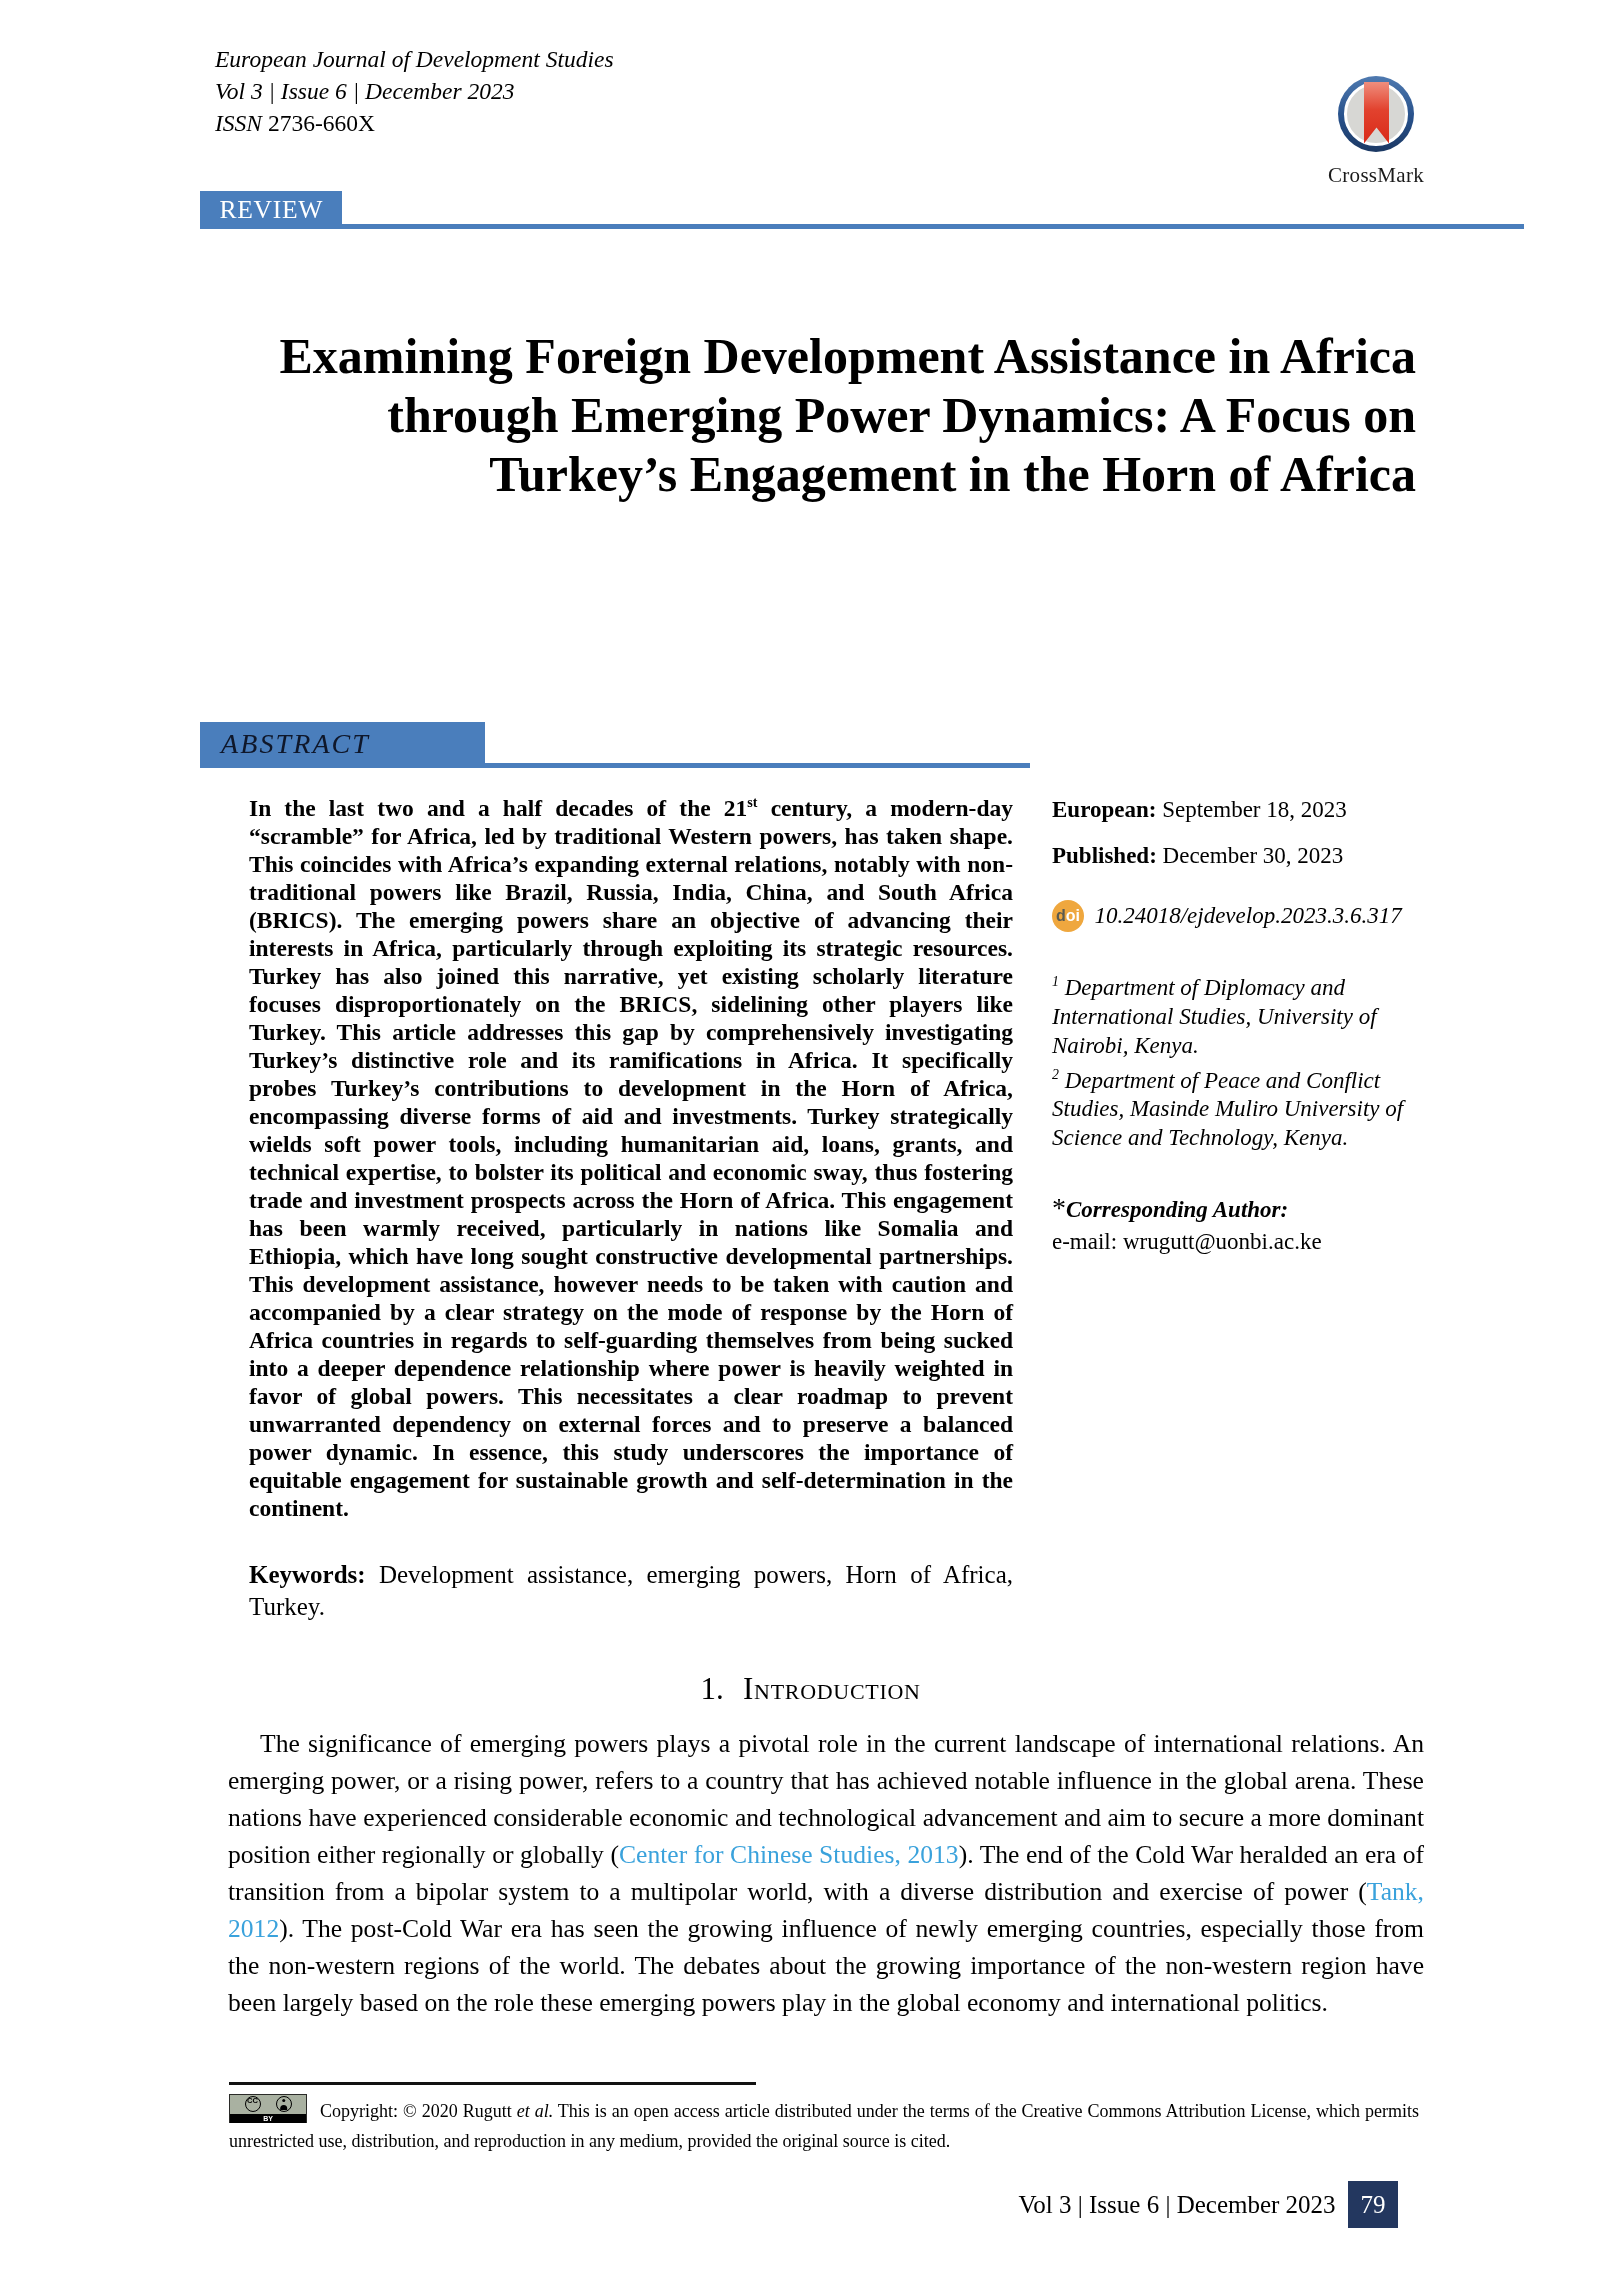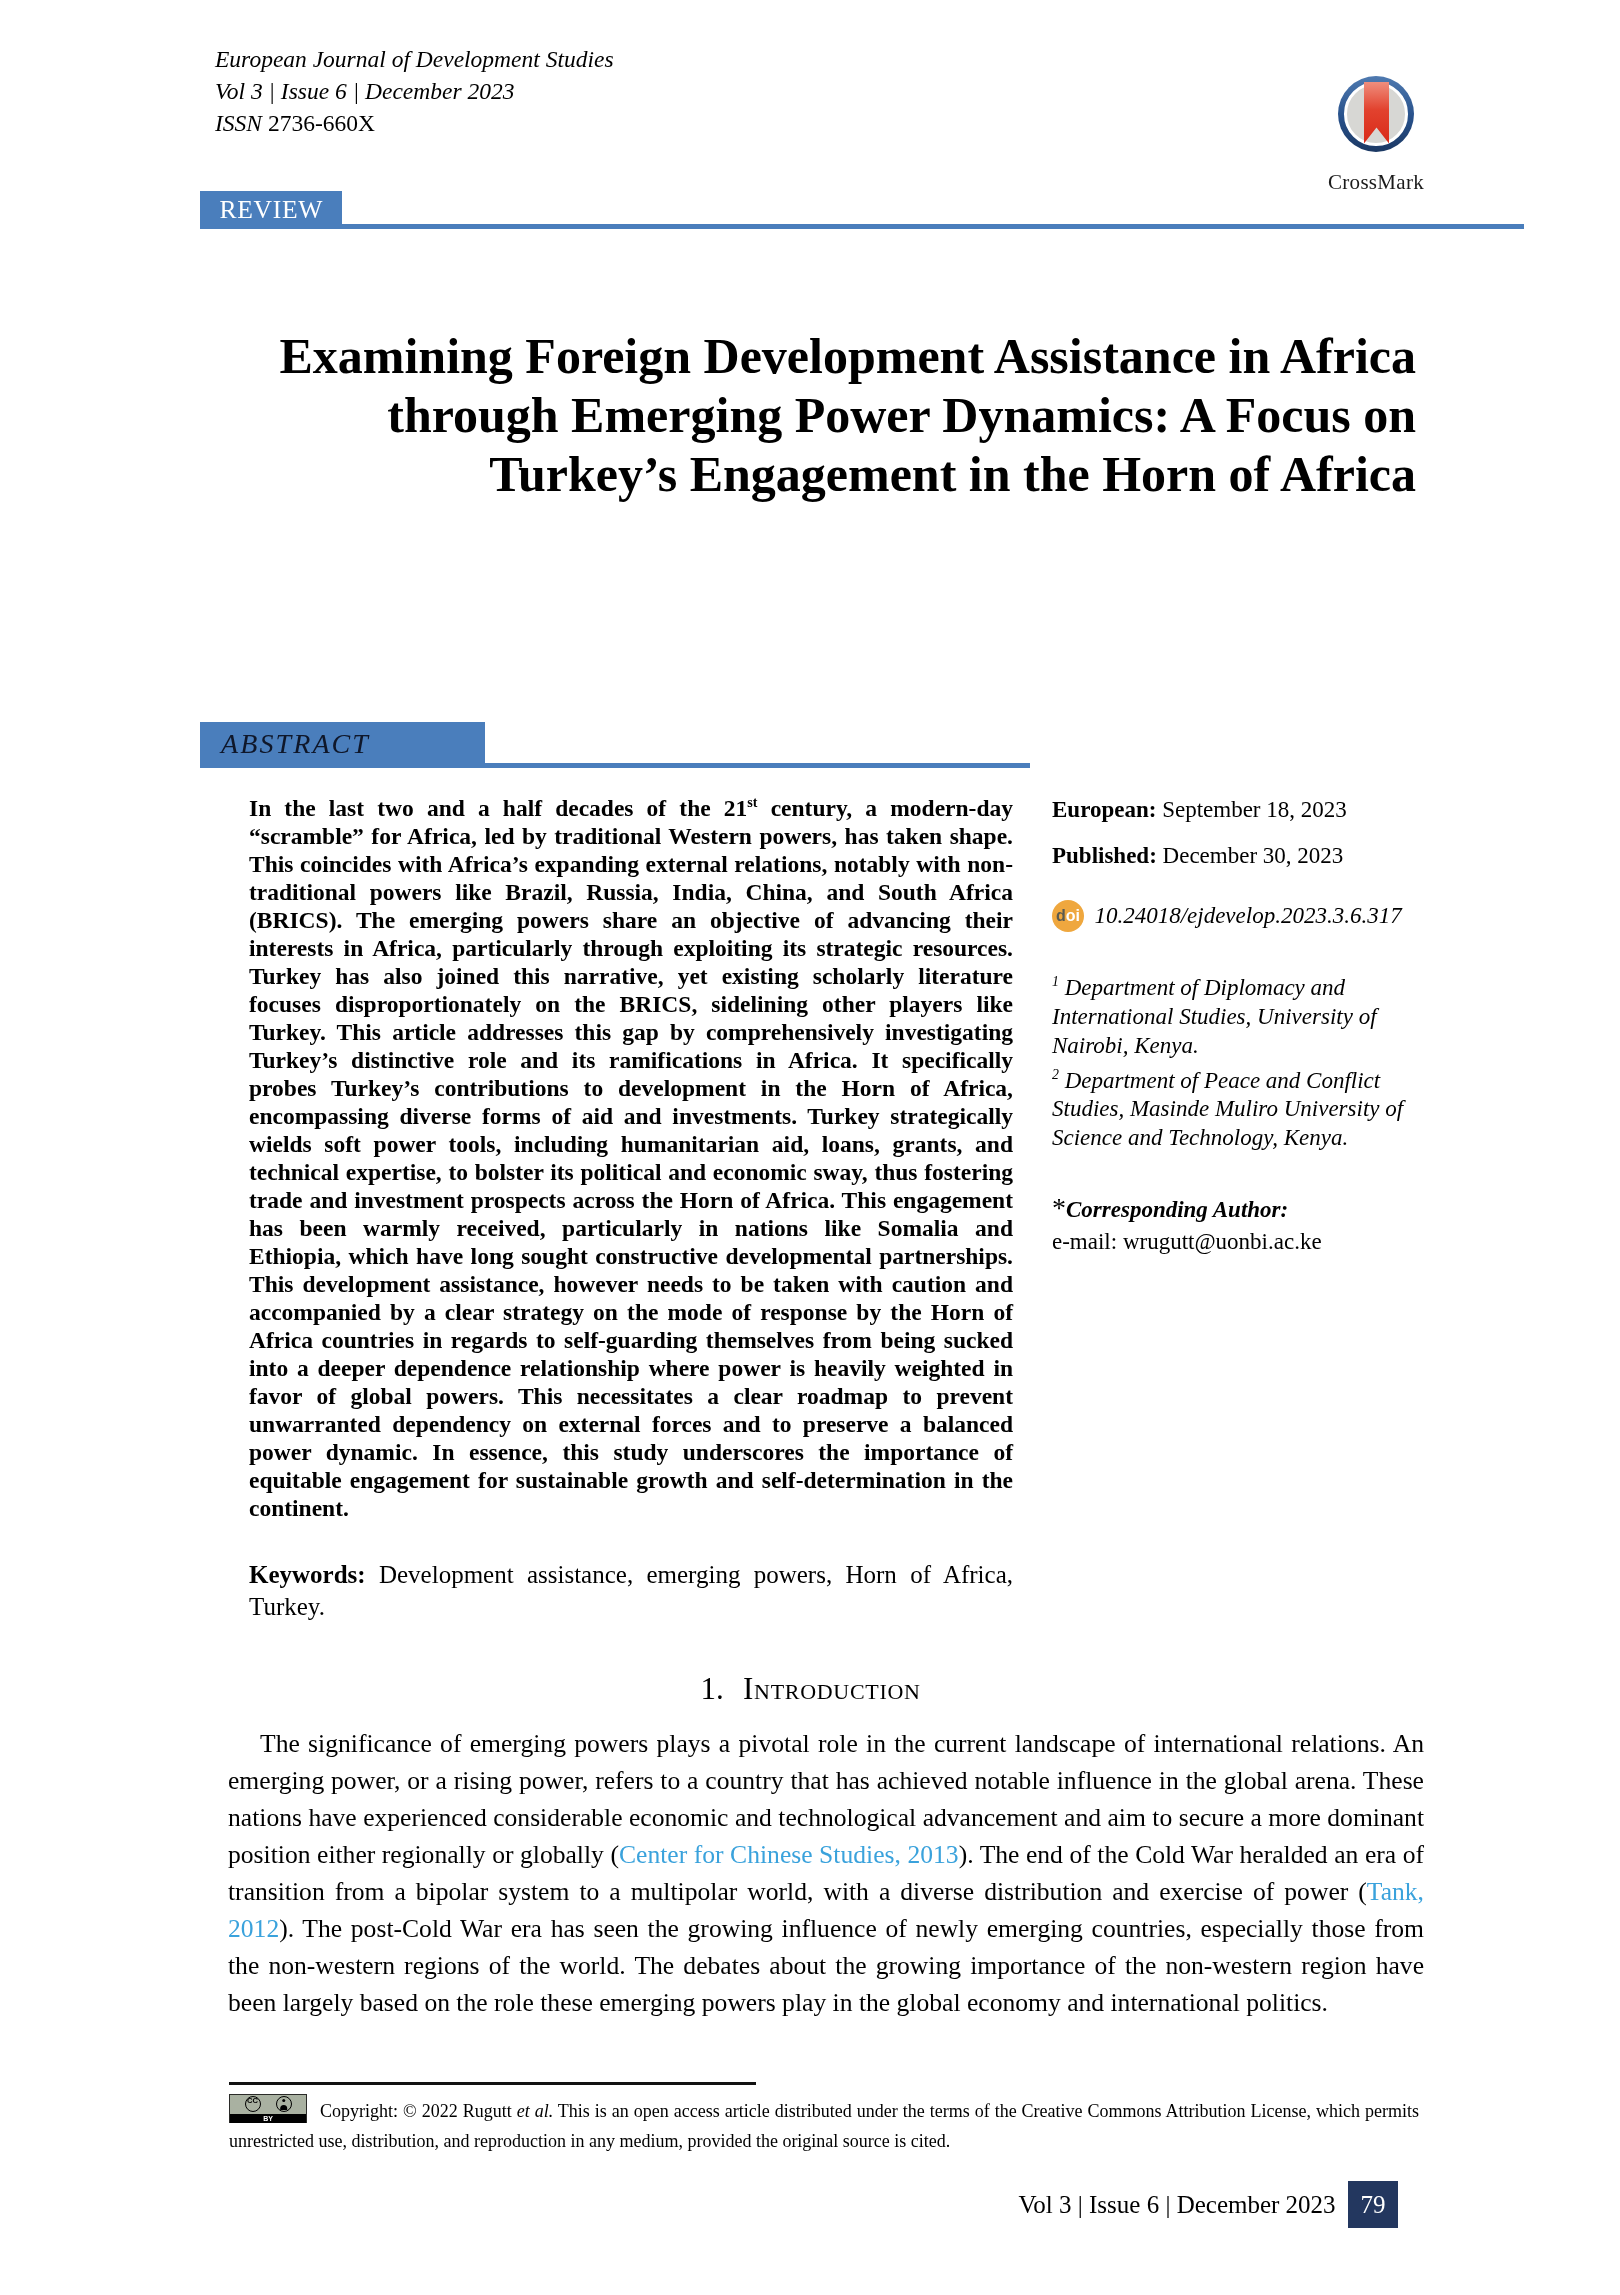--- a/index.html
+++ b/index.html
@@ -18,21 +18,21 @@
 
   
   .crossmark { position:absolute; left:1315px; top:76px; width:122px; text-align:center; cursor:pointer; }
   .cm-circle { position:relative; width:76px; height:76px; margin:0 auto; border-radius:50%;
                background:linear-gradient(180deg,#4f7ab0 0%, #27508a 55%, #1b3863 100%); }
   .cm-inner { position:absolute; left:6.2px; top:6.2px; right:6.2px; bottom:6.2px; border-radius:50%;
               background:#d7d7d4; border:3.5px solid #fff; box-sizing:border-box; }
   .cm-ribbon { position:absolute; left:26px; top:5.5px; width:25px; height:62px;
                background:linear-gradient(180deg,#ef8e7d 0%, #e2422e 45%, #d92a18 100%);
                clip-path:polygon(0 0,100% 0,100% 100%,50% 74%,0 100%); }
-  .cm-label { margin-top:18px; font-size:21px; color:#1b1b1b; letter-spacing:0.3px; }
+  .cm-label { margin-top:11px; font-size:21px; color:#1b1b1b; letter-spacing:0.3px; }
 
   
   .review-row { position:absolute; left:200px; top:191px; width:1324px; display:flex; align-items:flex-end; }
   .review-badge { background:#4a7ebc; color:#ffffff; font-size:25.6px; line-height:1; padding:5.5px 19.4px 7px; letter-spacing:0.7px; }
   .review-rule { flex:1; height:4.8px; background:#4a7ebc; }
 
   
   .title { position:absolute; left:205px; top:327px; width:1211px; margin:0;
            font-size:50px; line-height:59px; font-weight:700; text-align:right; }
   .authors { position:absolute; left:205px; top:607px; width:1211px; text-align:center; font-size:29px; }
@@ -164,21 +164,21 @@
           <span class="cc-cc">CC</span>
         </span>
       <span class="cc-circle">
           <span class="person-head"></span>
           <span class="person-body"></span>
         </span>
     </div>
     <div class="cc-by">BY</div>
   </div>
 
-  <p class="copyright"><span>Copyright: © 2022 Rugutt </span><span class="ital-run">et al.</span><span> This is an open access article distributed under the terms of the Creative Commons Attribution License, which permits unrestricted use, distribution, and reproduction in any medium, provided the original source is cited.</span></p>
+  <p class="copyright"><span>Copyright: © 2020 Rugutt </span><span class="ital-run">et al.</span><span> This is an open access article distributed under the terms of the Creative Commons Attribution License, which permits unrestricted use, distribution, and reproduction in any medium, provided the original source is cited.</span></p>
 
   <div class="footer-right">
     <span class="footer-issue">Vol 3 | Issue 6 | December 2023</span>
     <span class="page-num">79</span>
   </div>
 
 </div>
 
 
 </body></html>

